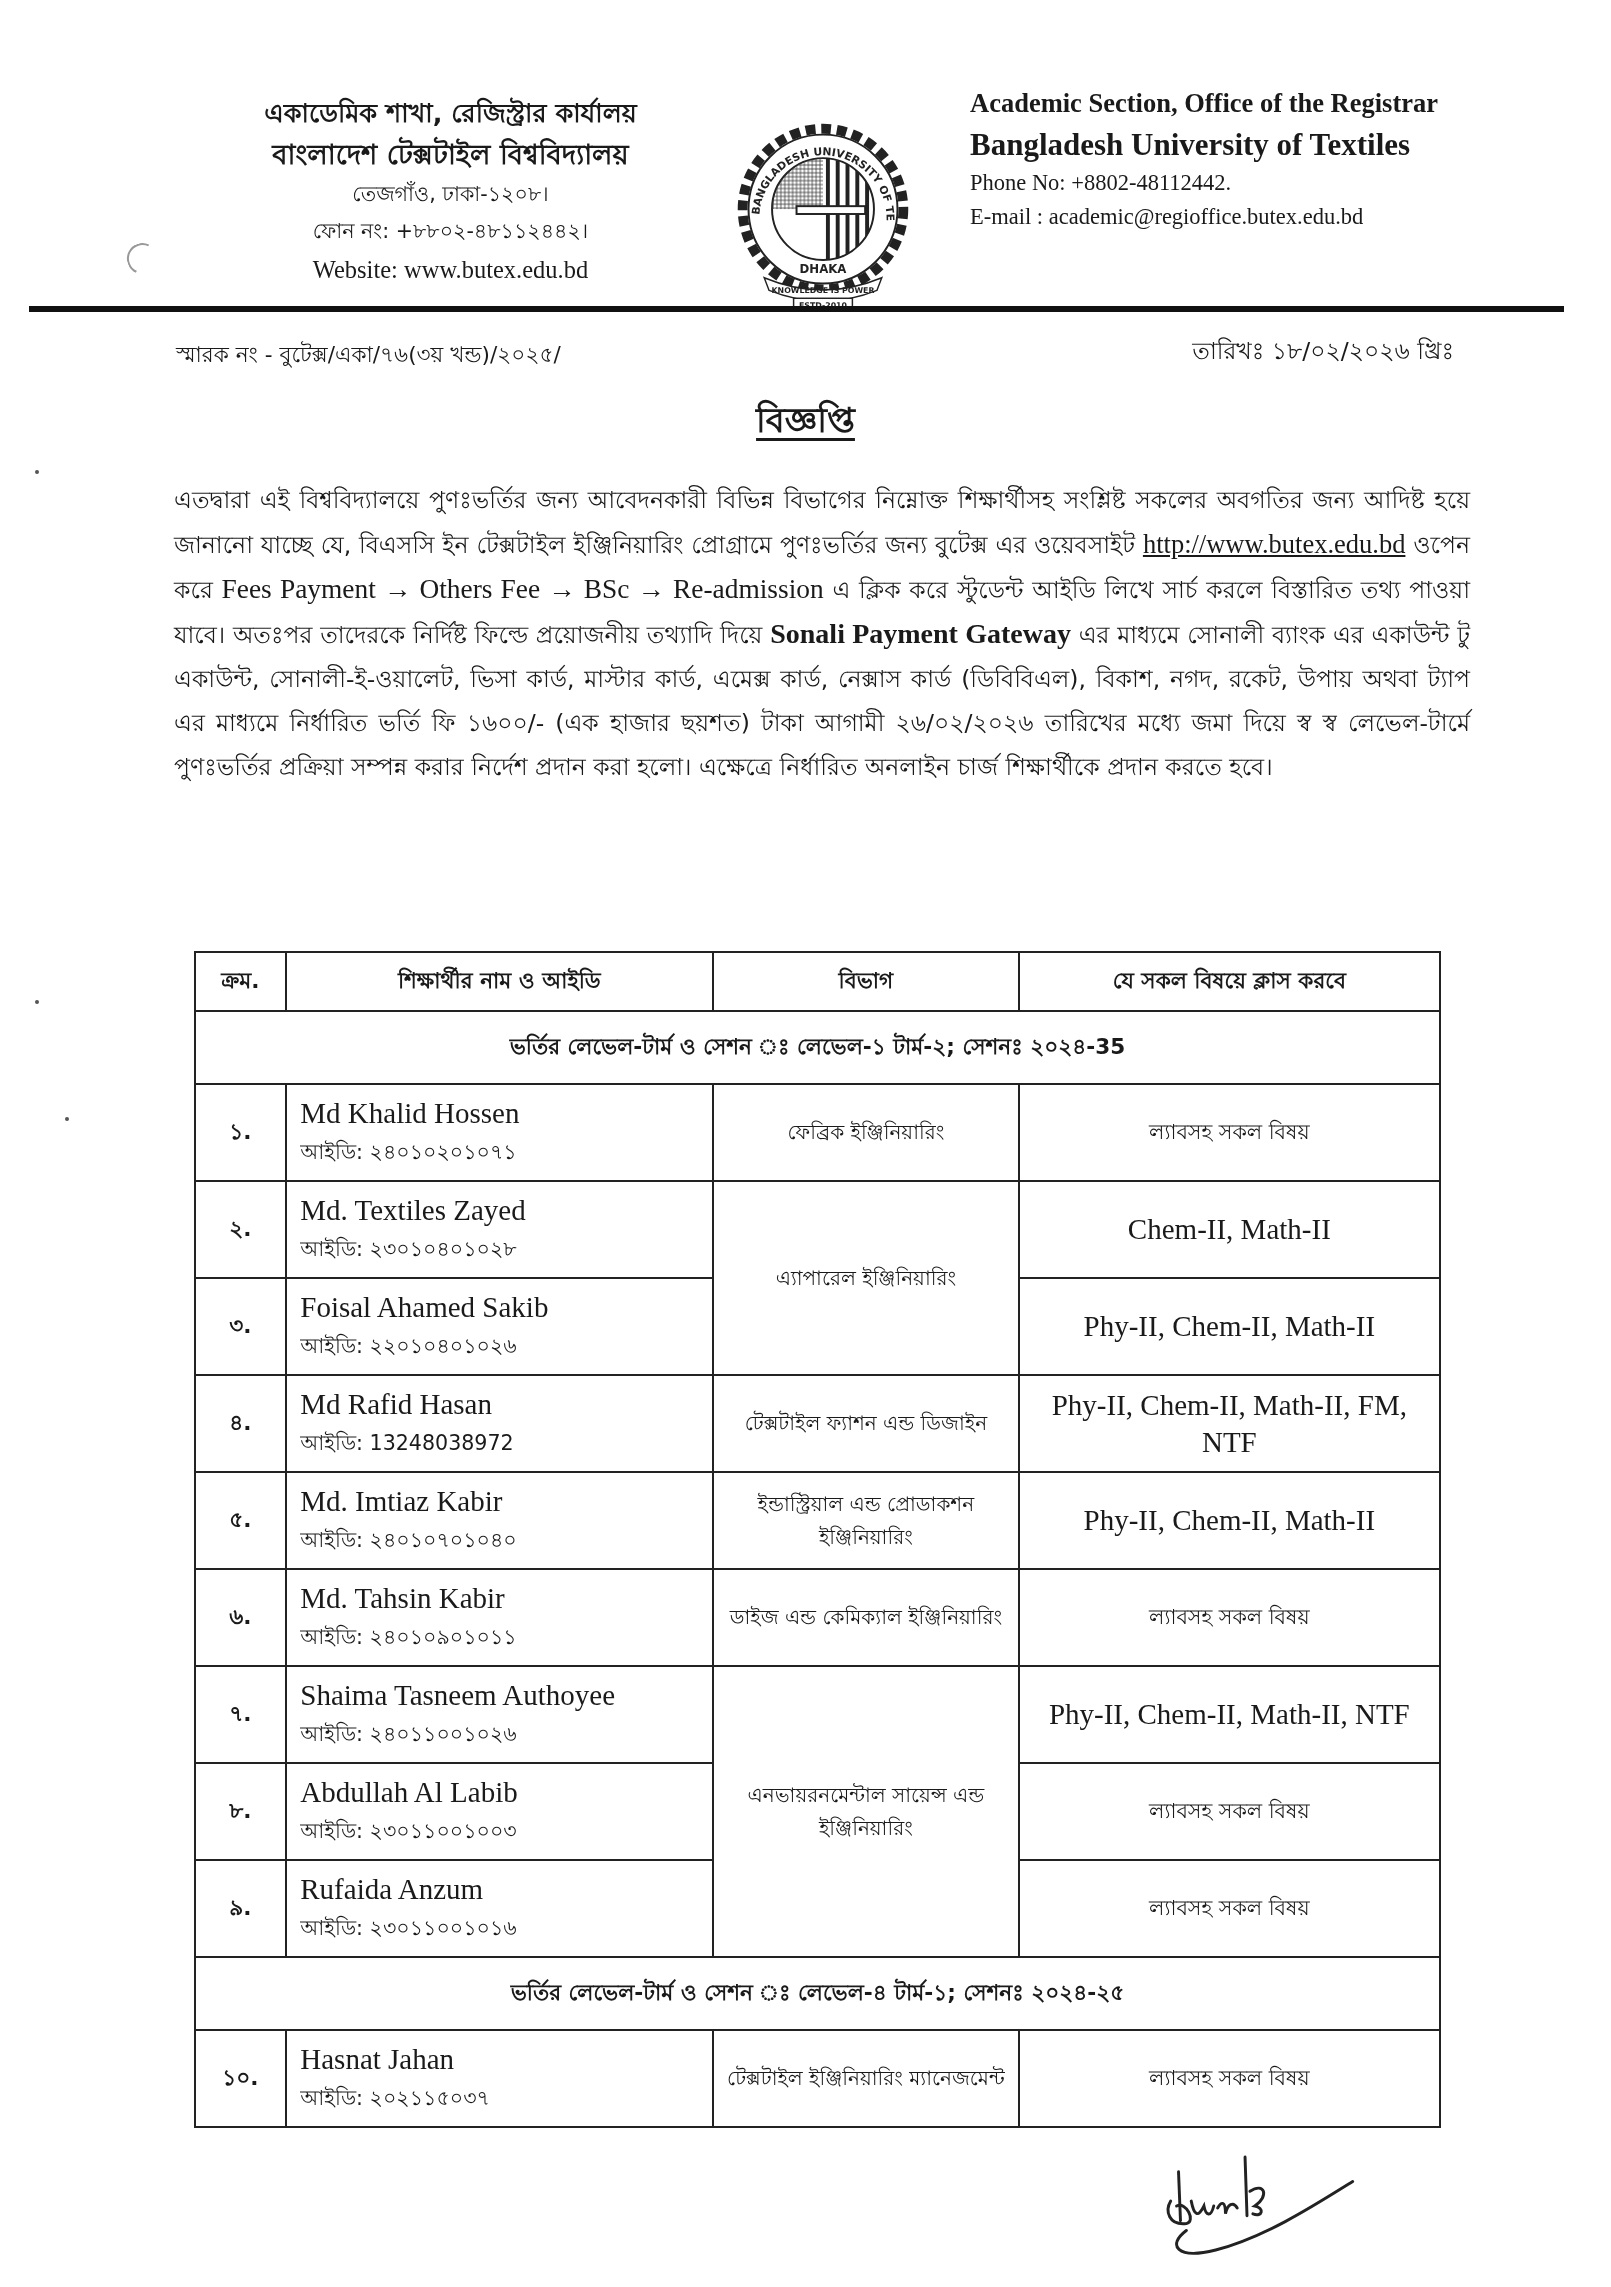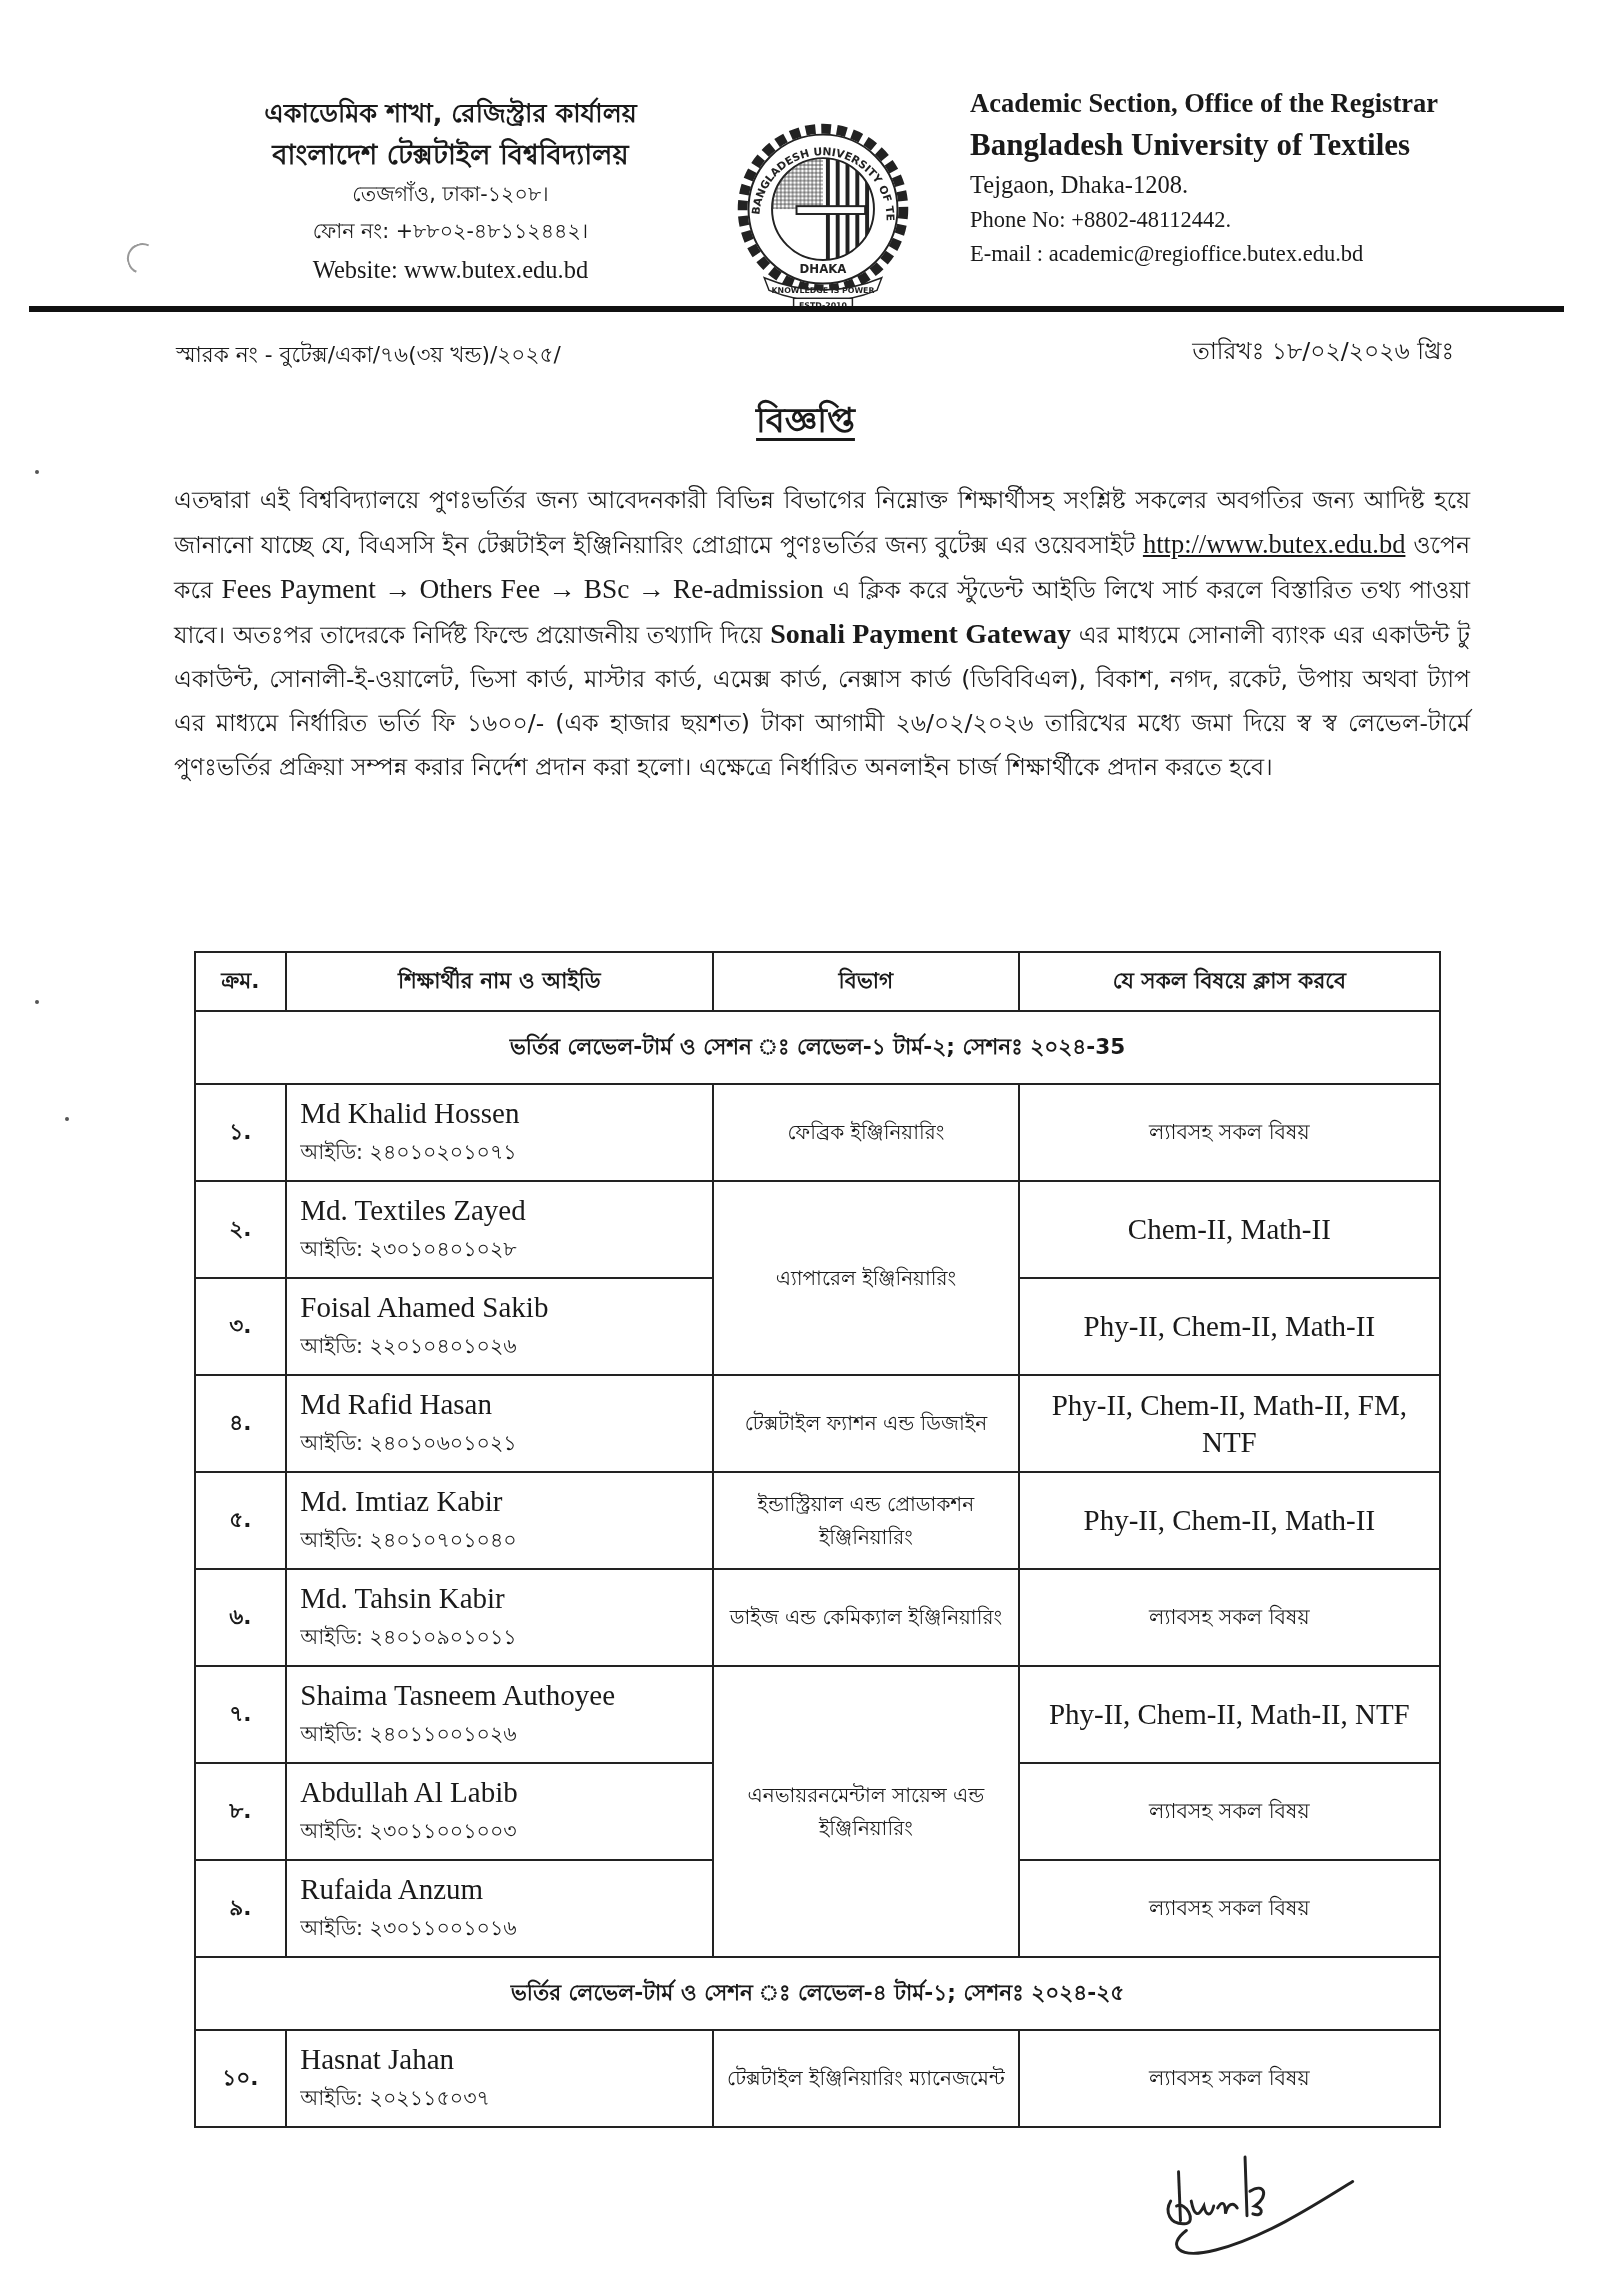--- a/index.html
+++ b/index.html
@@ -103,21 +103,20 @@
     <path d="M45,165 Q105,190 165,165 L160,178 Q105,200 50,178 Z" fill="#fff" stroke="#222" stroke-width="1.5"></path>
     <text x="105" y="181" text-anchor="middle" font-family="DejaVu Sans, sans-serif" font-size="8" font-weight="bold" fill="#222">KNOWLEDGE IS POWER</text>
     <rect x="75" y="186" width="60" height="13" fill="#fff" stroke="#222" stroke-width="1.5"></rect>
     <text x="105" y="196" text-anchor="middle" font-family="DejaVu Sans, sans-serif" font-size="8" font-weight="bold" fill="#222">ESTD-2010</text>
   </svg>
 </div>
 
 <div class="abs" id="hdr-right">
   <div class="r1">Academic Section, Office of the Registrar</div>
   <div class="r2">Bangladesh University of Textiles</div>
-  <div class="r3">Tejgaon, Dhaka-1208.</div>
   <div class="r4">Phone No: +8802-48112442.</div>
   <div class="r5">E-mail : academic@regioffice.butex.edu.bd</div>
 </div>
 
 <div class="abs" id="rule"></div>
 
 <div class="abs bn" id="memo">স্মারক নং - বুটেক্স/একা/৭৬(৩য় খন্ড)/২০২৫/</div>
 <div class="abs bn" id="date">তারিখঃ ১৮/০২/২০২৬ খ্রিঃ</div>
 
 <div class="abs bn" id="title">
@@ -166,21 +165,21 @@
         <div class="name">Foisal Ahamed Sakib</div>
         <div class="sid">আইডি: ২২০১০৪০১০২৬</div>
       </td>
       <td class="sb">Phy-II, Chem-II, Math-II</td>
     </tr>
 
     <tr class="row">
       <td class="sl">৪.</td>
       <td class="nm">
         <div class="name">Md Rafid Hasan</div>
-        <div class="sid">আইডি: ২৪০১০৬০১০২১</div>
+        <div class="sid">আইডি: 13248038972</div>
       </td>
       <td class="dp">টেক্সটাইল ফ্যাশন এন্ড ডিজাইন</td>
       <td class="sb">Phy-II, Chem-II, Math-II, FM, NTF</td>
     </tr>
 
     <tr class="row">
       <td class="sl">৫.</td>
       <td class="nm">
         <div class="name">Md. Imtiaz Kabir</div>
         <div class="sid">আইডি: ২৪০১০৭০১০৪০</div>

